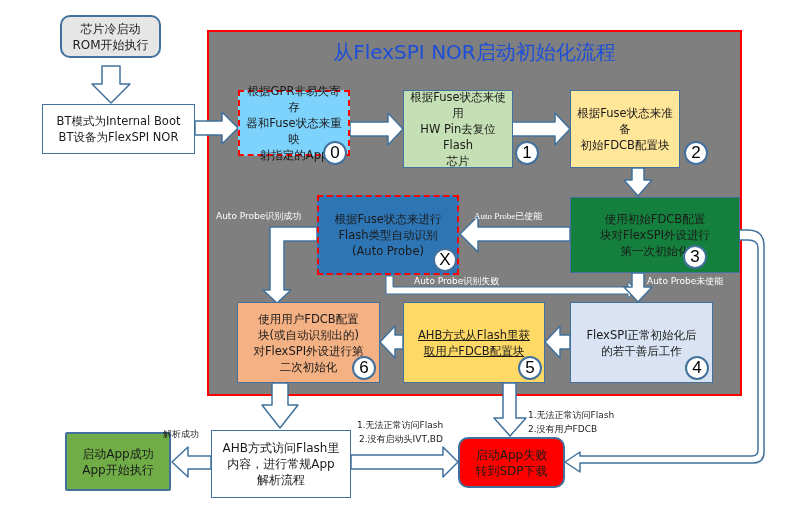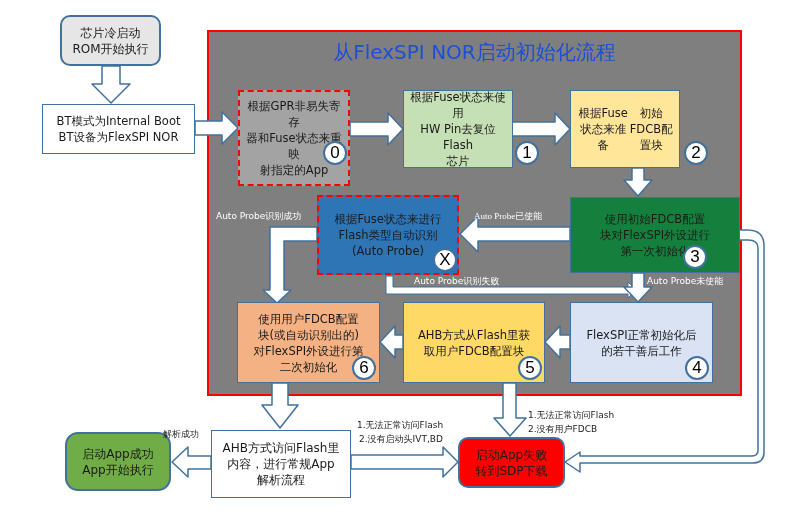--- a/index.html
+++ b/index.html
@@ -58,45 +58,45 @@
     <path d="M503,383 L516,383 L516,418 L526,418 L510,436 L494,418 L503,418 Z"></path>
 
     <path d="M351,455 L443,455 L443,447 L458,462 L443,477 L443,469 L351,469 Z"></path>
 
     <path d="M211,456 L188,456 L188,447 L172,462 L188,477 L188,469 L211,469 Z"></path>
 
     <path d="M712,230 L748,230 Q764,230 764,246 L764,452 Q764,463 753,463 L580,463 L580,472 L565,462 L580,452 L580,456 L752,456 Q758,456 758,450 L758,248 Q758,240 748,240 L712,240 Z"></path>
   </g>
 </svg>
 
-<div class="box" style="left:60px;top:15px;width:101px;height:51px;background:#e7e6e6;border-radius:10px;border-width:2px;flex-direction:column;font-size:12px;">
+<div class="box" style="left:60px;top:15px;width:101px;height:43px;background:#e7e6e6;border-radius:10px;border-width:2px;flex-direction:column;font-size:12px;">
   <span>芯片冷启动</span>
   <span>ROM开始执行</span>
 </div>
 
 <div class="box" style="left:42px;top:104px;width:153px;height:50px;background:#ffffff;flex-direction:column;font-size:11.5px;">
   <span>BT模式为Internal Boot</span>
   <span>BT设备为FlexSPI NOR</span>
 </div>
 
-<div class="box dashed" style="left:238px;top:90px;width:112px;height:96px;background:#a3a3a3;flex-direction:column;">
+<div class="box dashed" style="left:238px;top:90px;width:112px;height:66px;background:#7dd3fc;flex-direction:column;">
   <span>根据GPR非易失寄存</span>
   <span>器和Fuse状态来重映</span>
   <span>射指定的App</span>
 </div>
 <div class="badge" style="left:323px;top:141px;">0</div>
 
 <div class="box" style="left:403px;top:90px;width:110px;height:78px;background:#c5e0b4;flex-direction:column;">
   <span>根据Fuse状态来使用</span>
   <span>HW Pin去复位Flash</span>
   <span>芯片</span>
 </div>
 <div class="badge" style="left:515px;top:141px;">1</div>
 
-<div class="box" style="left:570px;top:90px;width:110px;height:78px;background:#ffe699;">
+<div class="box" style="left:570px;top:90px;width:110px;height:78px;background:#ffe699;flex-direction:column;">
   <span>根据Fuse状态来准备</span>
   <span>初始FDCB配置块</span>
 </div>
 <div class="badge" style="left:684px;top:141px;">2</div>
 
 <div class="box" style="left:570px;top:197px;width:170px;height:76px;background:#15803d;flex-direction:column;">
   <span>使用初始FDCB配置</span>
   <span>块对FlexSPI外设进行</span>
   <span>第一次初始化</span>
 </div>
@@ -108,41 +108,41 @@
   <span>(Auto Probe)</span>
 </div>
 <div class="badge" style="left:433px;top:248px;">X</div>
 
 <div class="box" style="left:570px;top:302px;width:143px;height:81px;background:#dae3f3;flex-direction:column;">
   <span>FlexSPI正常初始化后</span>
   <span>的若干善后工作</span>
 </div>
 <div class="badge" style="left:685px;top:356px;">4</div>
 
-<div class="box" style="left:403px;top:302px;width:142px;height:81px;background:#ffd966;flex-direction:column;">
+<div class="box" style="left:403px;top:302px;width:142px;height:81px;background:#ffd966;flex-direction:column;text-decoration:underline;">
   <span>AHB方式从Flash里获</span>
   <span>取用户FDCB配置块</span>
 </div>
 <div class="badge" style="left:518px;top:356px;">5</div>
 
 <div class="box" style="left:237px;top:302px;width:143px;height:81px;background:#f4b183;flex-direction:column;">
   <span>使用用户FDCB配置</span>
   <span>块(或自动识别出的)</span>
   <span>对FlexSPI外设进行第</span>
   <span>二次初始化</span>
 </div>
 <div class="badge" style="left:352px;top:356px;">6</div>
 
 <div class="box" style="left:211px;top:430px;width:140px;height:68px;background:#ffffff;flex-direction:column;font-size:12px;">
   <span>AHB方式访问Flash里</span>
   <span>内容，进行常规App</span>
   <span>解析流程</span>
 </div>
 
-<div class="box" style="left:65px;top:432px;width:106px;height:59px;background:#70ad47;border-radius:13px;border-width:2px;flex-direction:column;font-size:12px;">
+<div class="box" style="left:65px;top:432px;width:106px;height:59px;background:#70ad47;border-radius:2px;border-width:2px;flex-direction:column;font-size:12px;">
   <span>启动App成功</span>
   <span>App开始执行</span>
 </div>
 
 <div class="box" style="left:458px;top:437px;width:107px;height:51px;background:#ff0000;border-radius:10px;border-width:2px;flex-direction:column;font-size:12px;">
   <span>启动App失败</span>
   <span>转到SDP下载</span>
 </div>
 
 <div class="lbl white" style="left:216px;top:210px;">Auto Probe识别成功</div>

